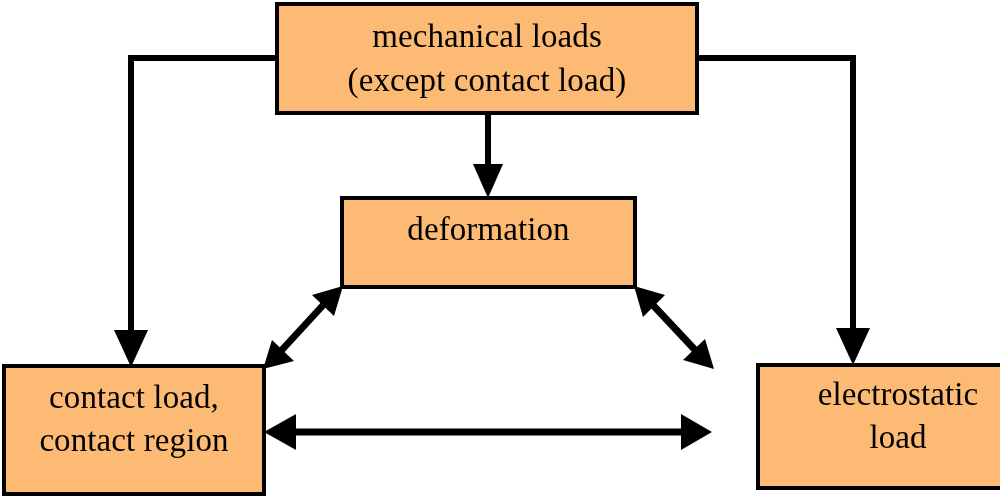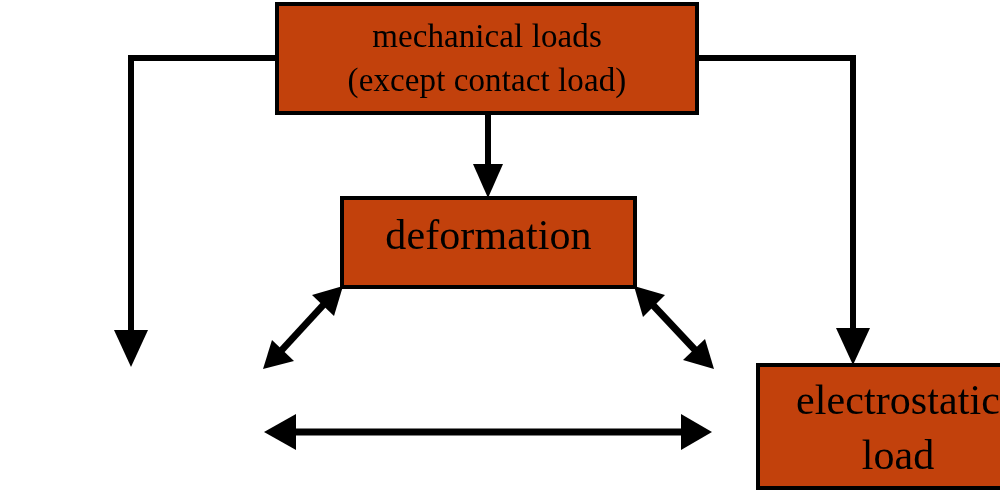--- a/index.html
+++ b/index.html
@@ -20,31 +20,31 @@
   #diagram-svg {
     position: absolute;
     left: 0;
     top: 0;
     width: 1000px;
     height: 497px;
   }
   .node-box {
     position: absolute;
     box-sizing: border-box;
-    background: #c2410c;
+    background: #fdba74;
     border: 4px solid #000000;
     display: flex;
     align-items: center;
     justify-content: center;
     z-index: 3;
   }
   .node-label {
     text-align: center;
     color: #000000;
-    font-size: 42px;
+    font-size: 33px;
     line-height: 1.30;
     letter-spacing: 0.1px;
     white-space: pre-line;
     padding: 0 6px;
   }
   #node-mechanical-loads {
     left: 275px;
     top: 2px;
     width: 424px;
     height: 113px;
@@ -119,19 +119,23 @@
 
   <div class="node-box" id="node-mechanical-loads">
     <span class="node-label">mechanical loads
 (except contact load)</span>
   </div>
 
   <div class="node-box" id="node-deformation">
     <span class="node-label">deformation</span>
   </div>
 
+  <div class="node-box" id="node-contact">
+    <span class="node-label">contact load,
+contact region</span>
+  </div>
 
   <div class="node-box" id="node-electrostatic">
     <span class="node-label">electrostatic
 load</span>
   </div>
 
 </div>
 
 </body></html>

